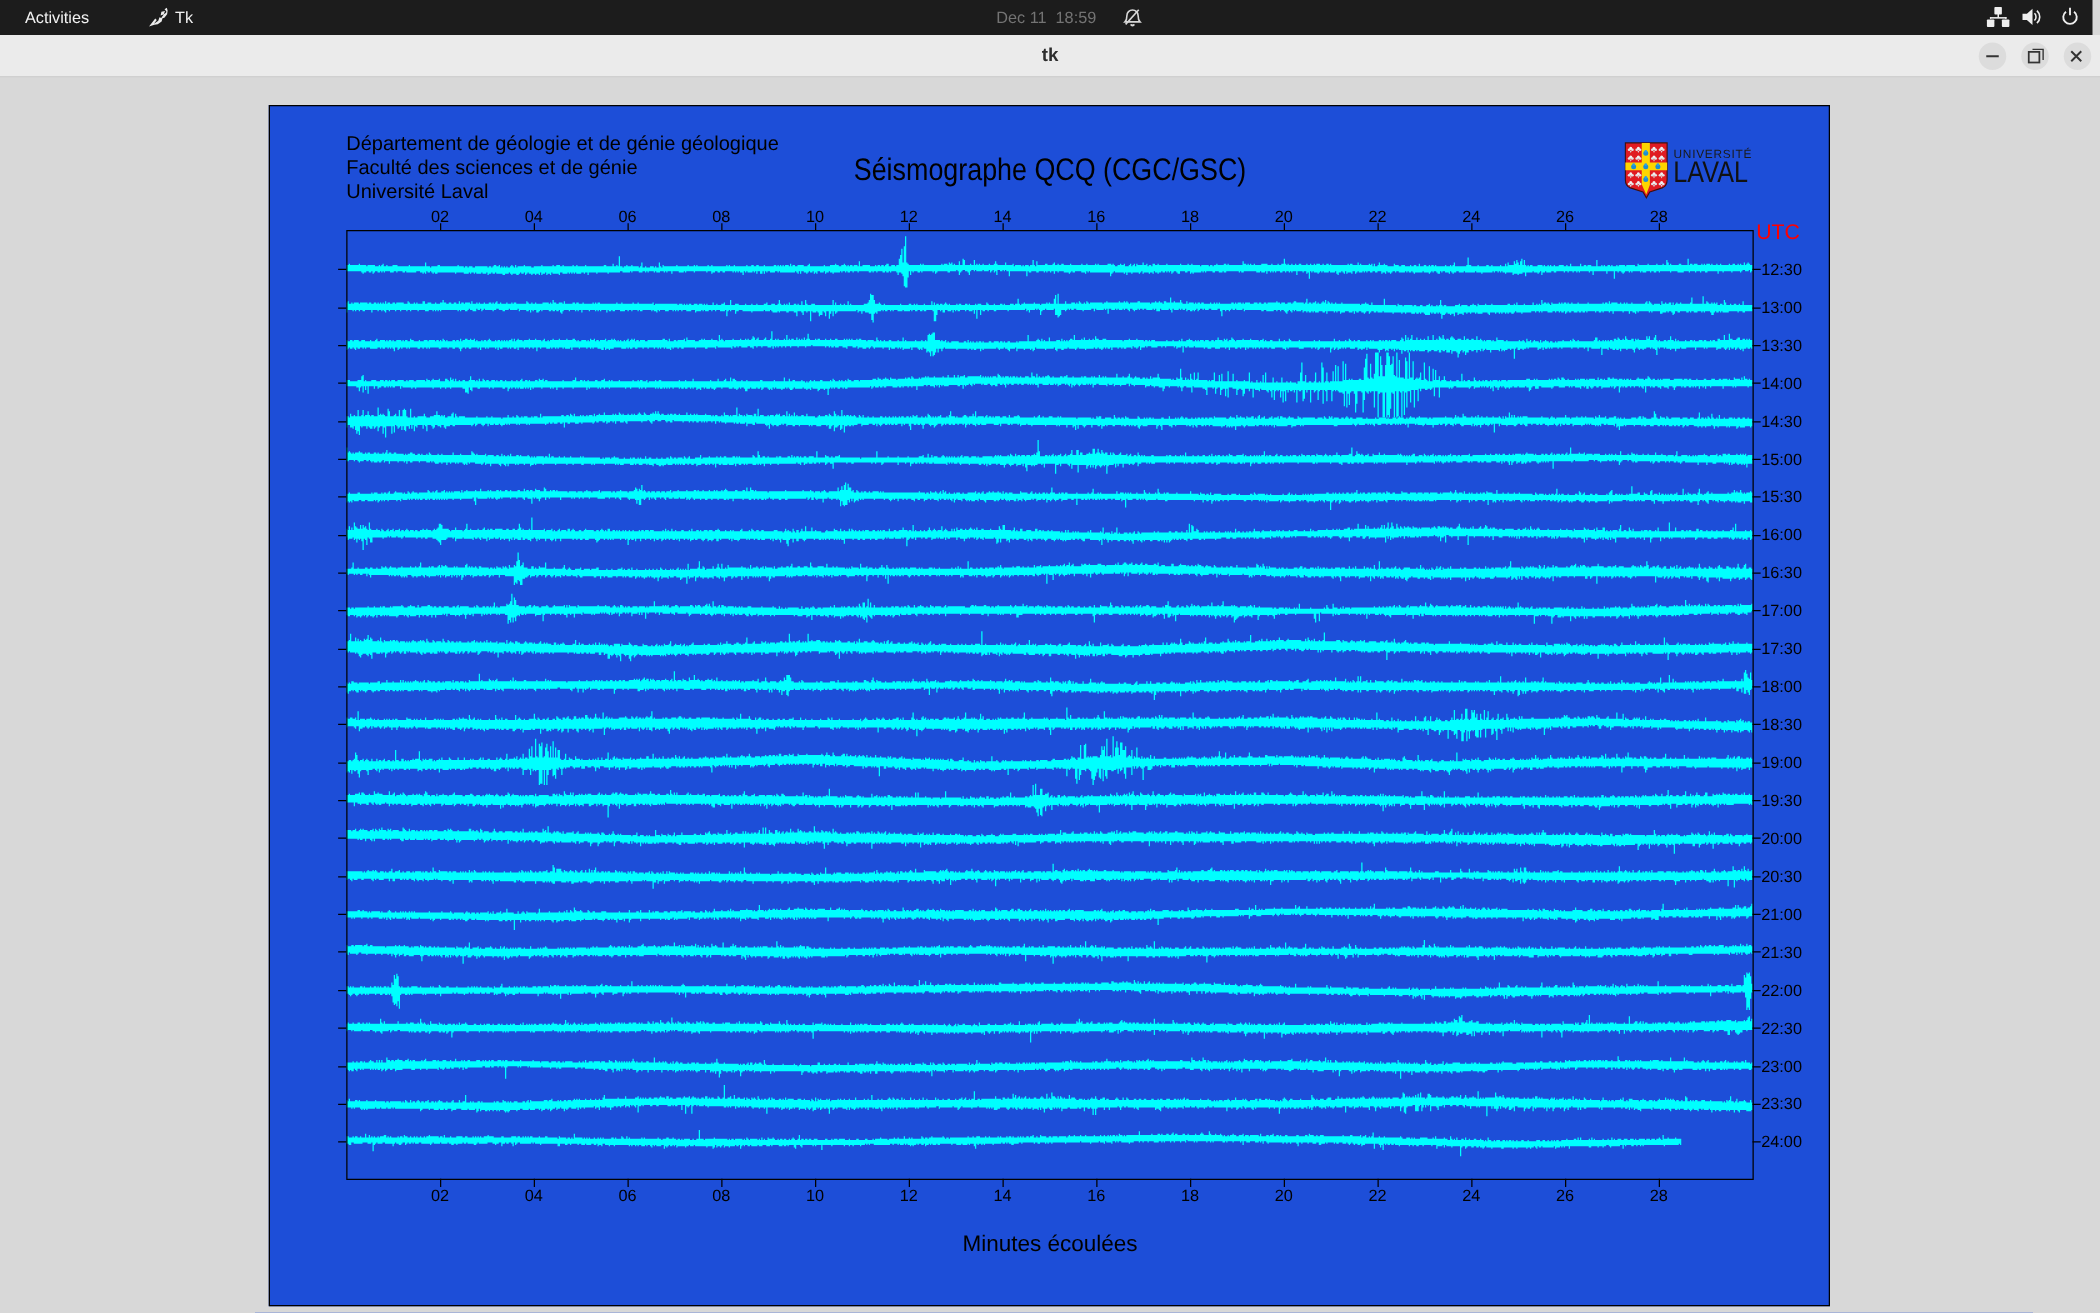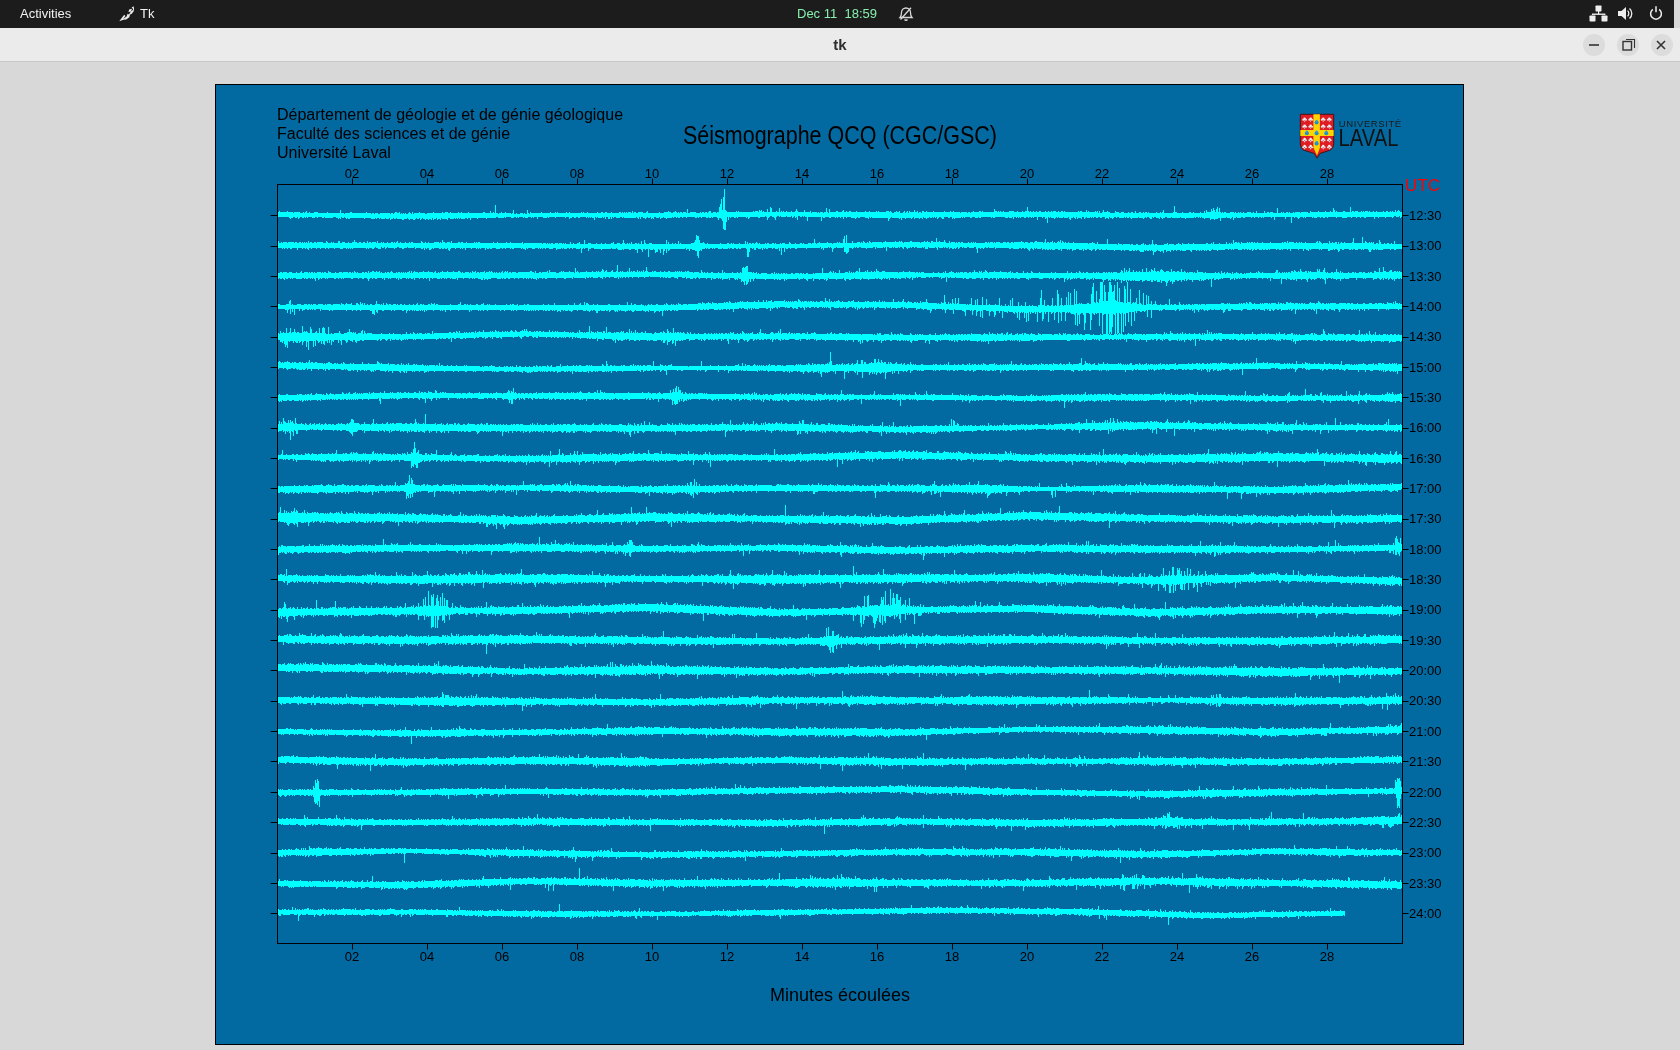--- a/index.html
+++ b/index.html
@@ -1,31 +1,31 @@
 <!DOCTYPE html>
 <html><head><meta charset="utf-8"><style>
 *{margin:0;padding:0;box-sizing:border-box}
 html,body{width:1680px;height:1050px;overflow:hidden;background:#d8d8d8;font-family:"Liberation Sans",sans-serif}
 #topbar{position:absolute;left:0;top:0;width:1674px;height:28px;background:#1c1c1c;color:#f2f2f2;font-size:13px}
 #titlebar{position:absolute;left:0;top:28px;width:1680px;height:34px;background:#ebebeb;border-bottom:1px solid #c8c8c8}
 #titlebar .t{position:absolute;left:0;right:0;top:8px;text-align:center;font-size:15px;font-weight:bold;color:#2e2e2e}
 .wbtn{position:absolute;top:34px;width:22px;height:22px;border-radius:50%;background:#dcdcdc}
-#win{position:absolute;left:215px;top:84px;width:1249px;height:961px;background:#0369a1;border:1px solid #000}
+#win{position:absolute;left:215px;top:84px;width:1249px;height:961px;background:#1d4ed8;border:1px solid #000}
 text{font-family:"Liberation Sans",sans-serif}
 </style></head>
 <body>
 <div id="topbar">
 <span style="position:absolute;left:20px;top:6px">Activities</span>
 <svg style="position:absolute;left:116px;top:4px" width="20" height="20" viewBox="0 0 20 20">
       <g fill="#ececec">
         <path d="M3.2 17.2l5-6.5 1.2 1.2-2.2 3.1 3.4-2.4 1-2.8 1.4.6 2.1-3.1-2.6 1 .6-2.9 2.9-.6-1 2.6 1.6-1.1q.9-.7.3-1.6l-1.3-1.3 1.9-1.2.6 2.4-.4 2.7-2.2 2.8-1.5.5-.7 2.6-3.1 2.2-2.7.4z"></path>
       </g>
     </svg>
 <span style="position:absolute;left:140px;top:6px">Tk</span>
-<span style="position:absolute;left:797px;top:6px;color:#86efac">Dec 11&nbsp; 18:59</span>
+<span style="position:absolute;left:797px;top:6px;color:#737373">Dec 11&nbsp; 18:59</span>
 <svg style="position:absolute;left:897px;top:5px" width="18" height="18" viewBox="0 0 18 18">
       <g stroke="#d8d8d8" stroke-width="1.3" fill="none">
         <path d="M9 3a4.5 4.5 0 0 1 4.5 4.5c0 3 1 4.5 1.5 5h-12c0.5-0.5 1.5-2 1.5-5A4.5 4.5 0 0 1 9 3z"></path>
         <path d="M7.6 14.5a1.5 1.5 0 0 0 2.8 0" fill="#d8d8d8"></path>
         <path d="M3.5 14.5L14 2.8"></path>
       </g>
     </svg>
 <svg style="position:absolute;left:1589px;top:4px" width="19" height="19" viewBox="0 0 19 19">
       <g fill="#eeeeee">
         <rect x="6.5" y="1.5" width="6" height="6" rx="0.7"></rect>

